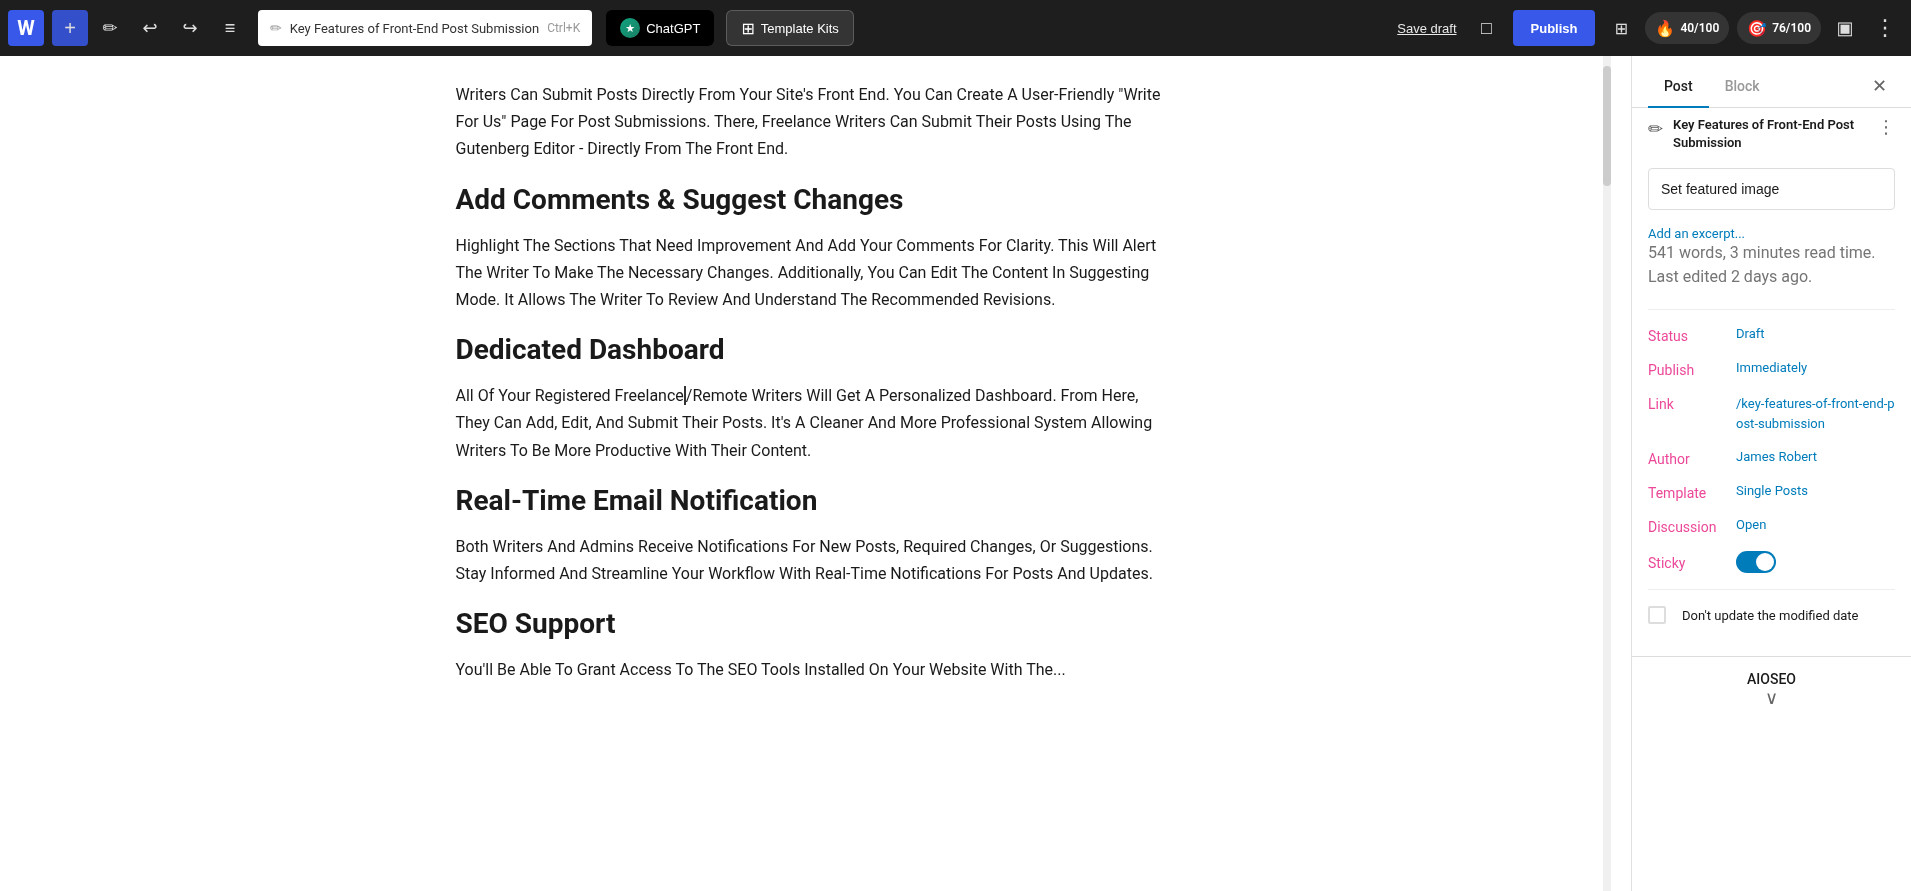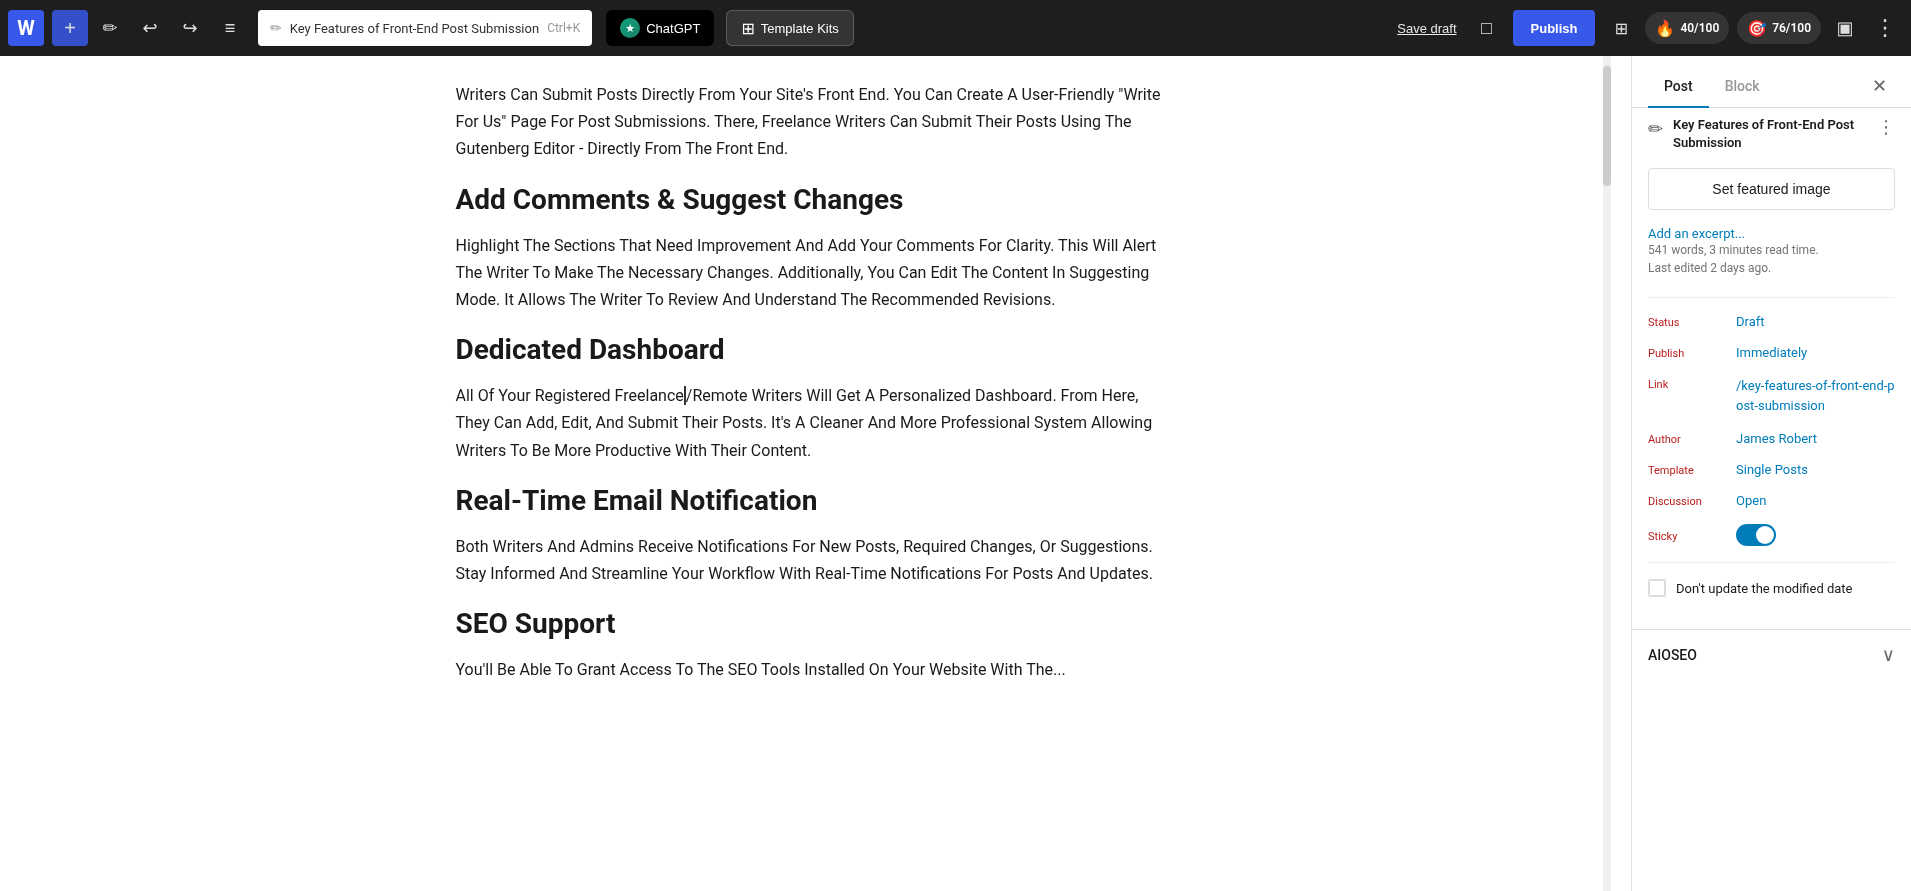--- a/index.html
+++ b/index.html
@@ -276,48 +276,48 @@
 
     .featured-image-btn {
       width: 100%;
       border: 1px solid #ddd;
       border-radius: 4px;
       padding: 12px;
       font-size: 14px;
       color: #1a1a1a;
       background: #fff;
       cursor: pointer;
-      text-align: center;
+      text-align: left;
       margin-bottom: 16px;
     }
 
     .add-excerpt-link {
       color: #007cba;
       font-size: 13px;
       text-decoration: none;
       display: block;
       cursor: pointer;
     }
 
     .word-count-info {
-      font-size: 12px;
+      font-size: 16px;
       color: #757575;
       margin-bottom: 20px;
       line-height: 1.5;
     }
 
     .sidebar-field {
       display: flex;
       align-items: flex-start;
       margin-bottom: 16px;
       gap: 8px;
     }
     .sidebar-field-label {
-      font-size: 11px;
-      color: #b91c1c;
+      font-size: 14px;
+      color: #ec4899;
       min-width: 80px;
       padding-top: 2px;
     }
     .sidebar-field-value {
       font-size: 13px;
       color: #007cba;
       cursor: pointer;
       flex: 1;
     }
     .sidebar-field-value.link-value {
@@ -350,21 +350,21 @@
       border-radius: 50%;
       position: absolute;
       top: 2px; right: 2px;
       transition: 0.2s;
     }
 
     
     .checkbox-row {
       display: flex;
       align-items: center;
-      gap: 10px;
+      gap: 16px;
       margin-bottom: 16px;
     }
     .custom-checkbox {
       width: 18px; height: 18px;
       border: 2px solid #ddd;
       border-radius: 2px;
       cursor: pointer;
       flex-shrink: 0;
     }
     .checkbox-label {
@@ -373,20 +373,21 @@
     }
 
     
     .aioseo-section {
       border-top: 1px solid #ddd;
       padding: 14px 16px;
       display: flex;
       align-items: center;
       justify-content: space-between;
       cursor: pointer;
+      flex-direction: column;
     }
     .aioseo-label {
       font-size: 14px;
       font-weight: 500;
       color: #1a1a1a;
     }
     .aioseo-chevron {
       font-size: 18px;
       color: #666;
     }

